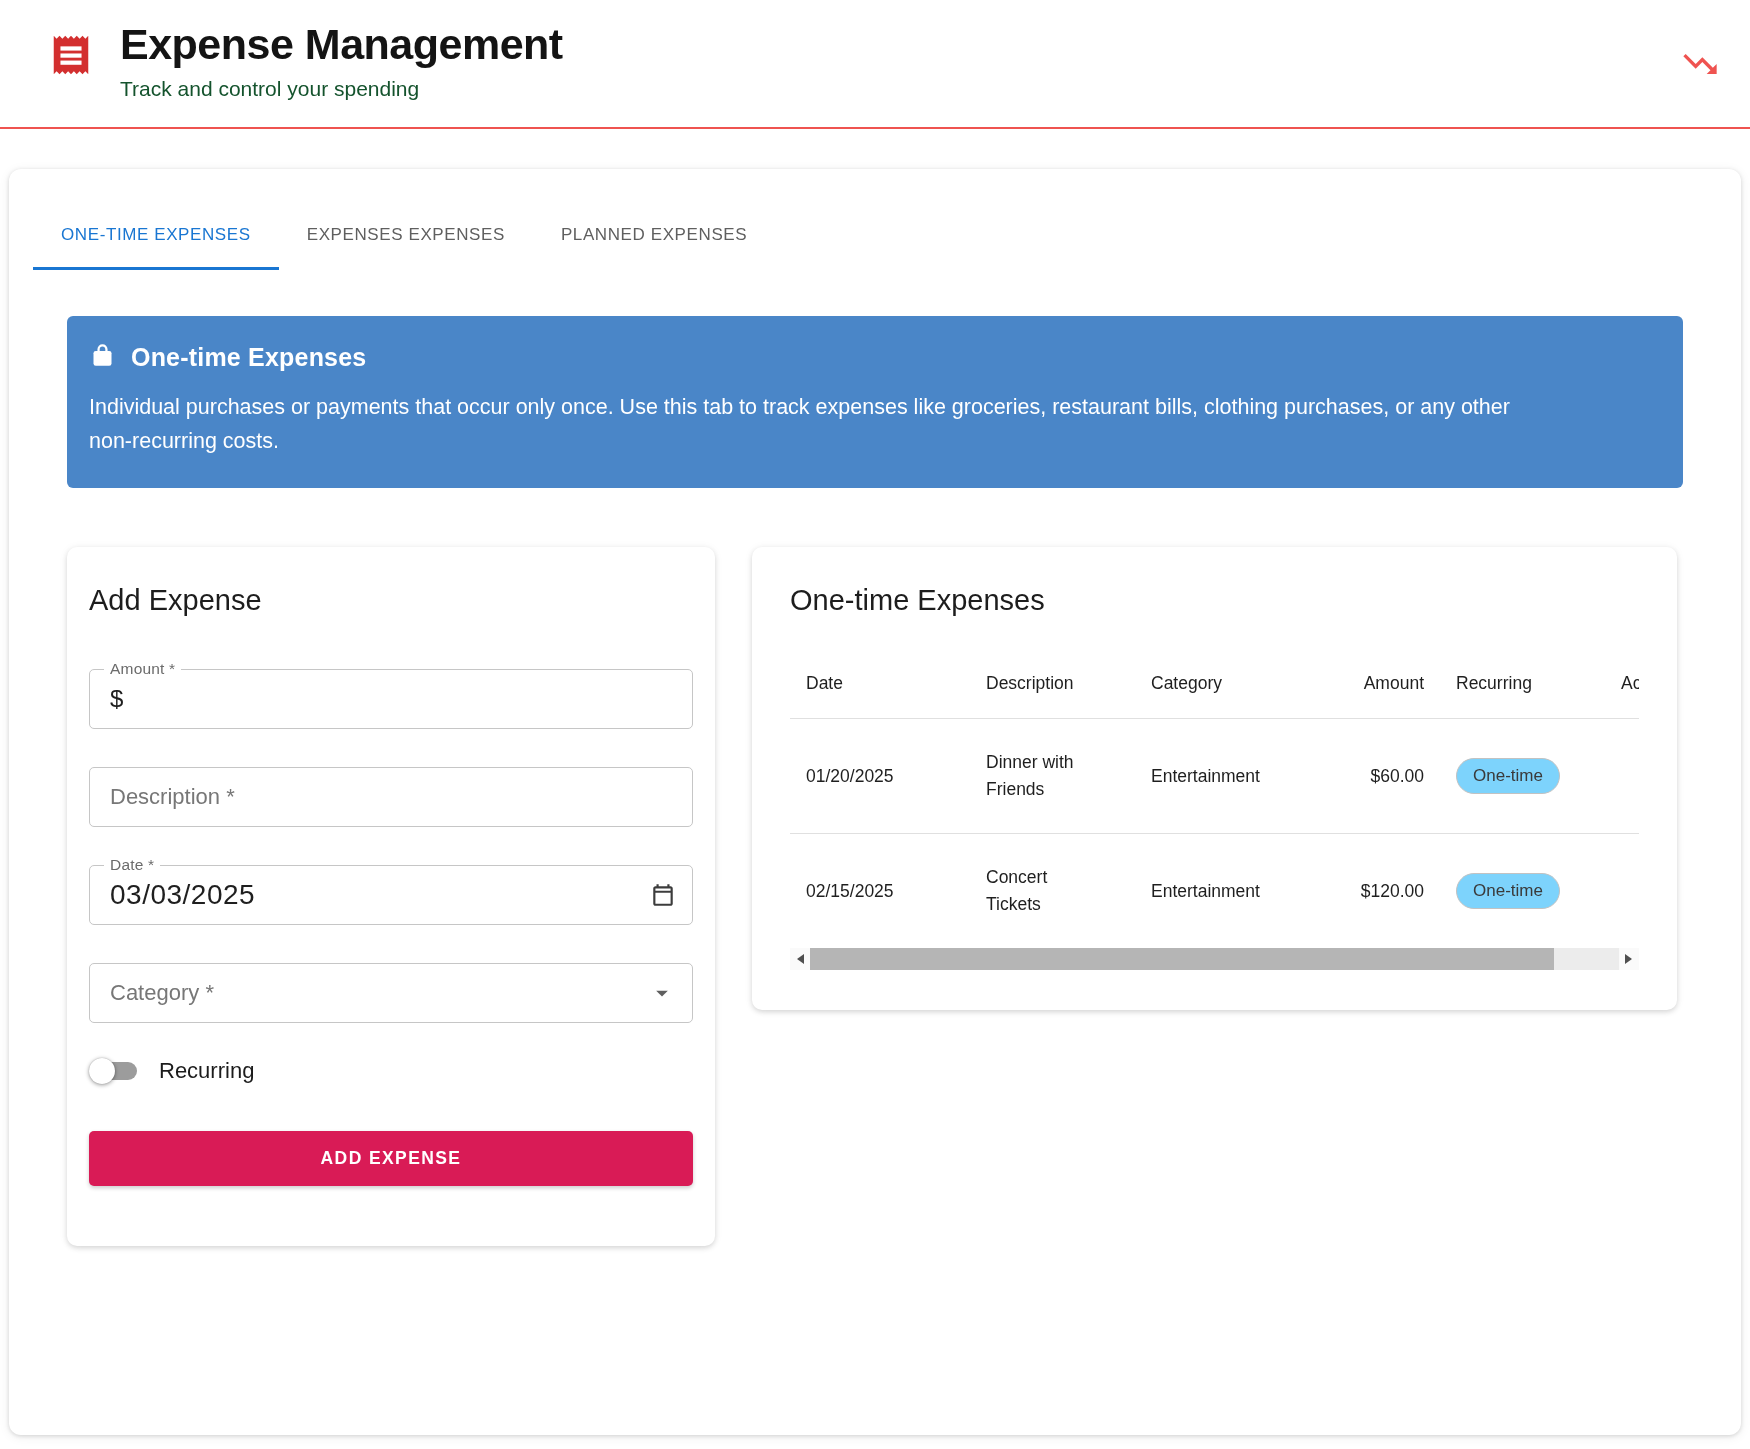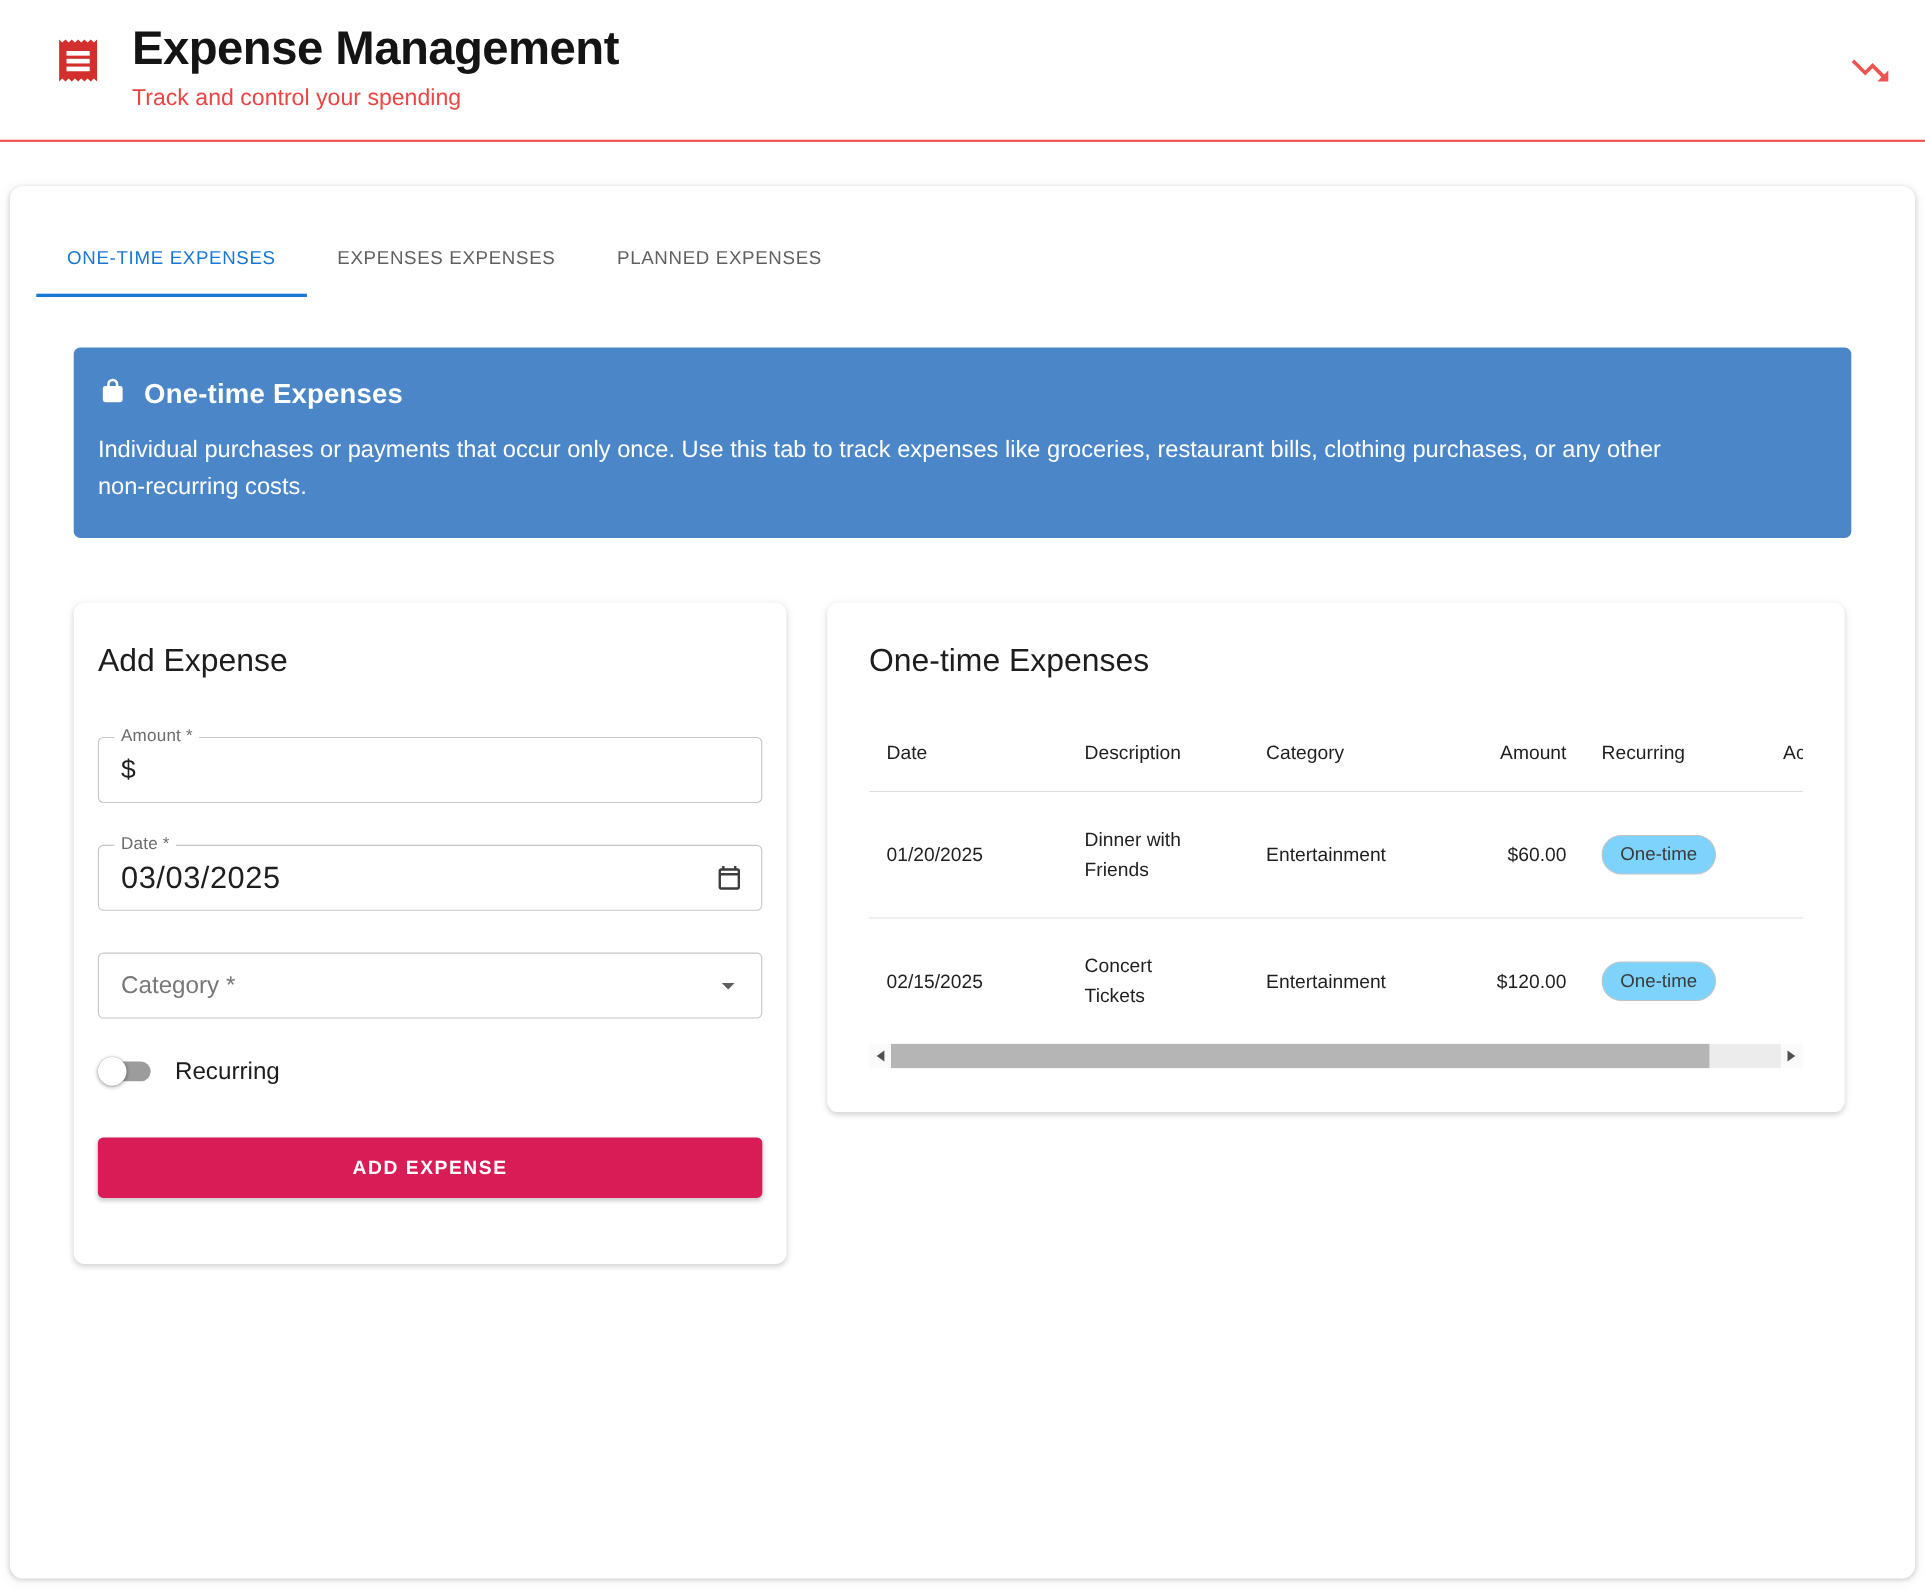--- a/index.html
+++ b/index.html
@@ -3,21 +3,21 @@
 <meta charset="utf-8">
 <style>
   * { margin:0; padding:0; box-sizing:border-box; }
   html,body { background:#fff; }
   body { width:1750px; height:1449px; font-family:"Liberation Sans", sans-serif; color:#1f1f1f; position:relative; overflow:hidden; }
 
   
   .app-header { display:flex; gap:26px; padding:18px 26px 0 16px; position:relative;margin-left:32px; }
   .receipt-wrap { margin-top:14px; }
   .page-title { font-size:43px; font-weight:700; color:#141414; line-height:52px; letter-spacing:-0.5px; }
-  .page-subtitle { font-size:21px; color:#ef4444; margin-top:7px; }
+  .page-subtitle { font-size:21px; color:#14532d; margin-top:7px; }
   .trending-wrap { position:absolute; right:30px; top:44px; }
   .red-divider { height:2px; background:#ef5350; margin-top:26px; }
 
   
   .outer-card { margin:40px 9px 0; height:1266px; border-radius:12px; background:#fff;
                 box-shadow:0 1px 4px rgba(0,0,0,.14), 0 2px 12px rgba(0,0,0,.07); }
 
   
   .tabs { display:flex; padding:36px 0 0 24px; }
   .tab { padding:20px 28px 22px; font-size:17px; font-weight:500; letter-spacing:.6px;
@@ -130,20 +130,23 @@
 
     <section class="card form-card">
       <h2 class="card-title">Add Expense</h2>
 
       <div class="field mt-first">
         <span class="notch-label">Amount *</span>
         <span class="adornment">$</span>
         <span class="field-value"></span>
       </div>
 
+      <div class="field mt">
+        <span class="inner-label">Description *</span>
+      </div>
 
       <div class="field mt">
         <span class="notch-label">Date *</span>
         <span class="field-value">03/03/2025</span>
         <span class="field-icon-right">
           <svg width="26" height="26" viewBox="0 0 24 24">
             <path fill="#3c3c3c" d="M19 4h-1V2h-2v2H8V2H6v2H5c-1.1 0-2 .9-2 2v14c0 1.1.9 2 2 2h14c1.1 0 2-.9 2-2V6c0-1.1-.9-2-2-2zm0 16H5V10h14v10zM19 8H5V6h14v2z"></path>
           </svg>
         </span>
       </div>

